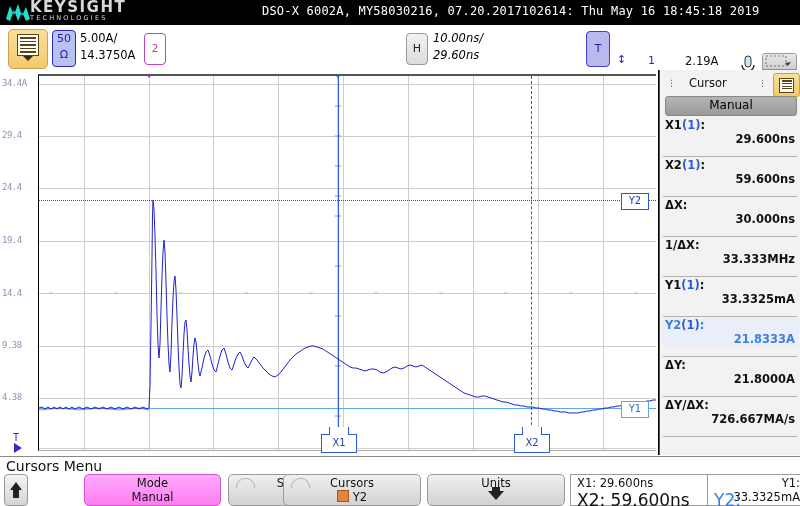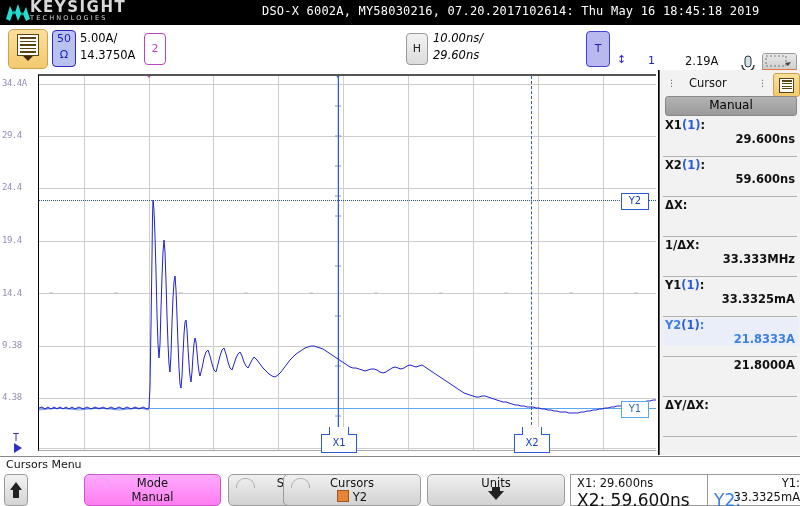--- a/index.html
+++ b/index.html
@@ -114,21 +114,21 @@
   .sp-label{font-size:11.5px;color:#111;padding-left:2px;}
   .sp-label .chn{color:#2a5bd7;}
   .sp-val{font-size:11.5px;color:#111;text-align:right;padding-right:4px;}
   .sp-sep{position:absolute;left:3px;width:134px;height:1px;background:#b0b0b0;}
   .sp-row.hl .sp-label,.sp-row.hl .sp-val{color:#3d7fe0;}
   .sp-row.hl{background:#e9eef8;}
 
   
   .botbar{position:absolute;left:0;top:456px;width:800px;height:50px;
           background:#fff;border-top:1px solid #888;}
-  .cm-title{position:absolute;left:6px;top:1px;font-size:11px;color:#111;}
+  .cm-title{position:absolute;left:6px;top:1px;font-size:14px;color:#111;}
   .up-btn{position:absolute;left:4px;top:17px;width:22px;height:30px;
           background:linear-gradient(#f3f3f3,#d5d5d5);border:1px solid #9a9a9a;border-radius:4px;}
   .up-arrow{position:absolute;left:5px;top:7px;width:0;height:0;
             border-left:6px solid transparent;border-right:6px solid transparent;
             border-bottom:8px solid #222;}
   .up-stem{position:absolute;left:8px;top:15px;width:6px;height:8px;background:#222;}
   .softkey{position:absolute;top:17px;height:30px;border:1px solid #9a9a9a;
            border-radius:5px;background:linear-gradient(#f0f0f0,#d2d2d2);}
   .softkey.active{background:linear-gradient(#ffaaff,#ff7ef0);border-color:#cc55cc;}
   .sk-l1{position:absolute;width:100%;top:1px;text-align:center;font-size:11.5px;color:#111;}
@@ -389,20 +389,21 @@
     <div class="sp-sep" style="top:86px"></div>
 
     <div class="sp-row" style="top:88px">
       <div class="sp-label">X2<span class="chn">(1)</span>:</div>
       <div class="sp-val">59.600ns</div>
     </div>
     <div class="sp-sep" style="top:126px"></div>
 
     <div class="sp-row" style="top:128px">
       <div class="sp-label">ΔX:</div>
+      <div class="sp-val">30.000ns</div>
     </div>
     <div class="sp-sep" style="top:166px"></div>
 
     <div class="sp-row" style="top:168px">
       <div class="sp-label">1/ΔX:</div>
       <div class="sp-val">33.333MHz</div>
     </div>
     <div class="sp-sep" style="top:206px"></div>
 
     <div class="sp-row" style="top:208px">
@@ -411,26 +412,28 @@
     </div>
     <div class="sp-sep" style="top:246px"></div>
 
     <div class="sp-row hl" style="top:248px">
       <div class="sp-label">Y2<span class="chn">(1)</span>:</div>
       <div class="sp-val">21.8333A</div>
     </div>
     <div class="sp-sep" style="top:286px"></div>
 
     <div class="sp-row" style="top:288px">
+      <div class="sp-label">ΔY:</div>
       <div class="sp-val">21.8000A</div>
     </div>
     <div class="sp-sep" style="top:326px"></div>
 
     <div class="sp-row" style="top:328px">
       <div class="sp-label">ΔY/ΔX:</div>
+      <div class="sp-val">726.667MA/s</div>
     </div>
     <div class="sp-sep" style="top:366px"></div>
   </div>
 
   <div class="botbar">
     <div class="cm-title">Cursors Menu</div>
 
     <div class="up-btn">
       <div class="up-arrow"></div>
       <div class="up-stem"></div>

